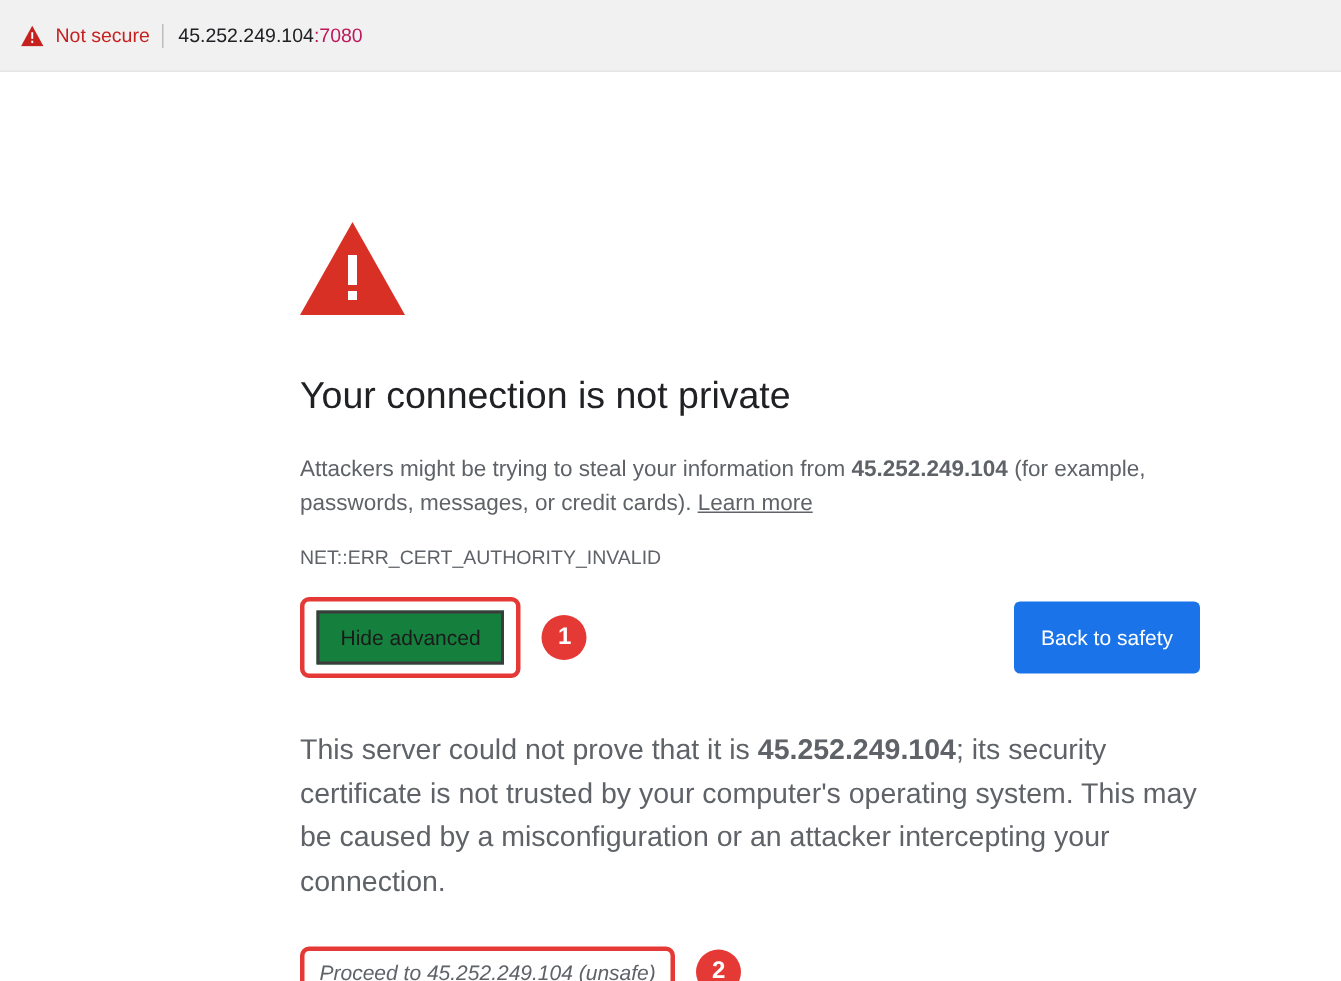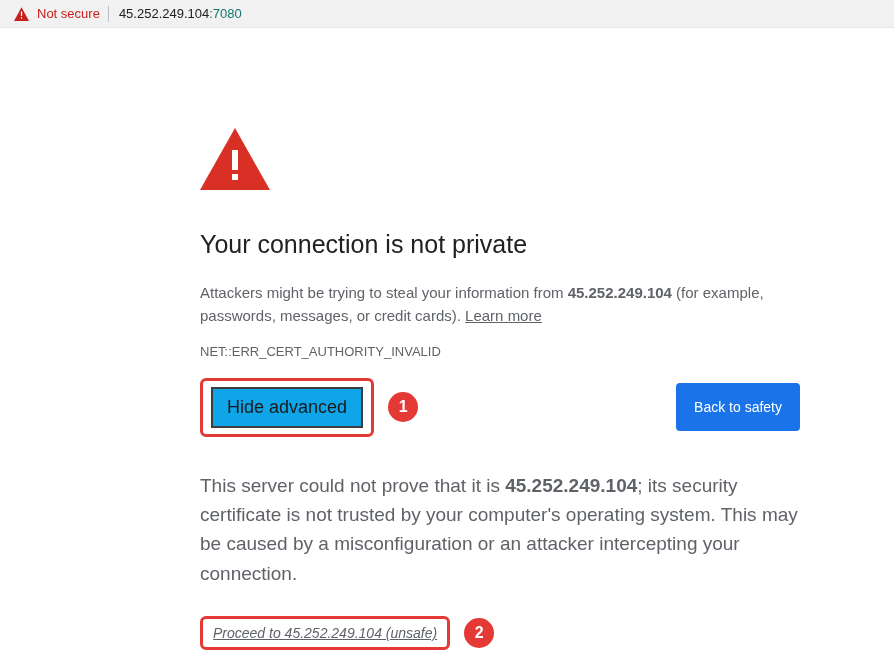--- a/index.html
+++ b/index.html
@@ -1,45 +1,45 @@
 <!DOCTYPE html>
 <html><head>
   <meta charset="utf-8">
   <style>
     * { box-sizing: border-box; margin: 0; padding: 0; }
     html, body { width: 894px; height: 654px; font-family: "Segoe UI", Arial, sans-serif; background: #fff; }
     .address-bar {
-      width: 100%; height: 28px; background: #f1f1f1;
+      width: 100%; height: 48px; background: #f1f1f1;
       display: flex; align-items: center; padding: 0 26px 0 14px;
       border-bottom: 1px solid #e6e6e6; font-size: 13px;
     }
     .address-bar .warn-icon { margin-right: 8px; display: inline-flex; }
     .address-bar .not-secure { color: #c5221f; margin-right: 8px; }
     .address-bar .sep {
       width: 1px; height: 16px; background: #bdbdbd; margin-right: 10px;
     }
     .address-bar .url-host { color: #202124; }
-    .address-bar .url-port { color: #0f766e; }
+    .address-bar .url-port { color: #be185d; }
 
     .page { padding-top: 100px; padding-left: 200px; width: 795px; color: #202124; }
     .page-inner { width: 600px; }
 
     .big-warn { margin-bottom: 40px; }
     .big-warn svg { display: block; }
 
     .heading { font-size: 25px; font-weight: 400; color: #202124; margin-bottom: 22px; }
     .paragraph { font-size: 15px; color: #5f6368; line-height: 1.55; max-width: 600px; margin-bottom: 16px; }
     .paragraph .host-strong { font-weight: 700; color: #5f6368; }
     .paragraph .learn-more { color: #5f6368; text-decoration: underline; cursor: pointer; }
     .error-code { font-size: 13px; color: #5f6368; font-weight: 400; margin-bottom: 19px; }
 
     .button-row { display: flex; align-items: center; justify-content: space-between; width: 600px; margin-bottom: 34px; }
 
     .highlight-box { border: 3px solid #e53935; border-radius: 6px; padding: 6px 8px; display: inline-flex; align-items: center; }
-    .hide-adv-btn { background: #0ea5e9; border: 2px solid #3c3c3c; color: #1a1a1a; padding: 8px 14px; font-size: 18px; cursor: pointer; }
+    .hide-adv-btn { background: #15803d; border: 2px solid #3c3c3c; color: #1a1a1a; padding: 8px 14px; font-size: 14px; cursor: pointer; }
     .badge { width: 30px; height: 30px; border-radius: 50%; background: #e53935; color: #fff; display: inline-flex; align-items: center; justify-content: center; font-weight: 700; font-size: 16px; margin-left: 14px; flex-shrink: 0; }
 
     .safety-btn { background: #1a73e8; color: #fff; border: none; padding: 16px 18px; font-size: 14px; border-radius: 4px; cursor: pointer; }
 
     .explain { font-size: 19px; color: #5f6368; line-height: 1.55; max-width: 610px; margin-bottom: 28px; }
     .explain .host-strong { font-weight: 700; color: #5f6368; }
 
     .proceed-row { display: flex; align-items: center; }
     .proceed-box { border: 3px solid #e53935; border-radius: 6px; padding: 6px 10px; display: inline-flex; font-style: italic; }
     .proceed-link { color: #5f6368; text-decoration: underline; font-size: 14px; cursor: pointer; }

